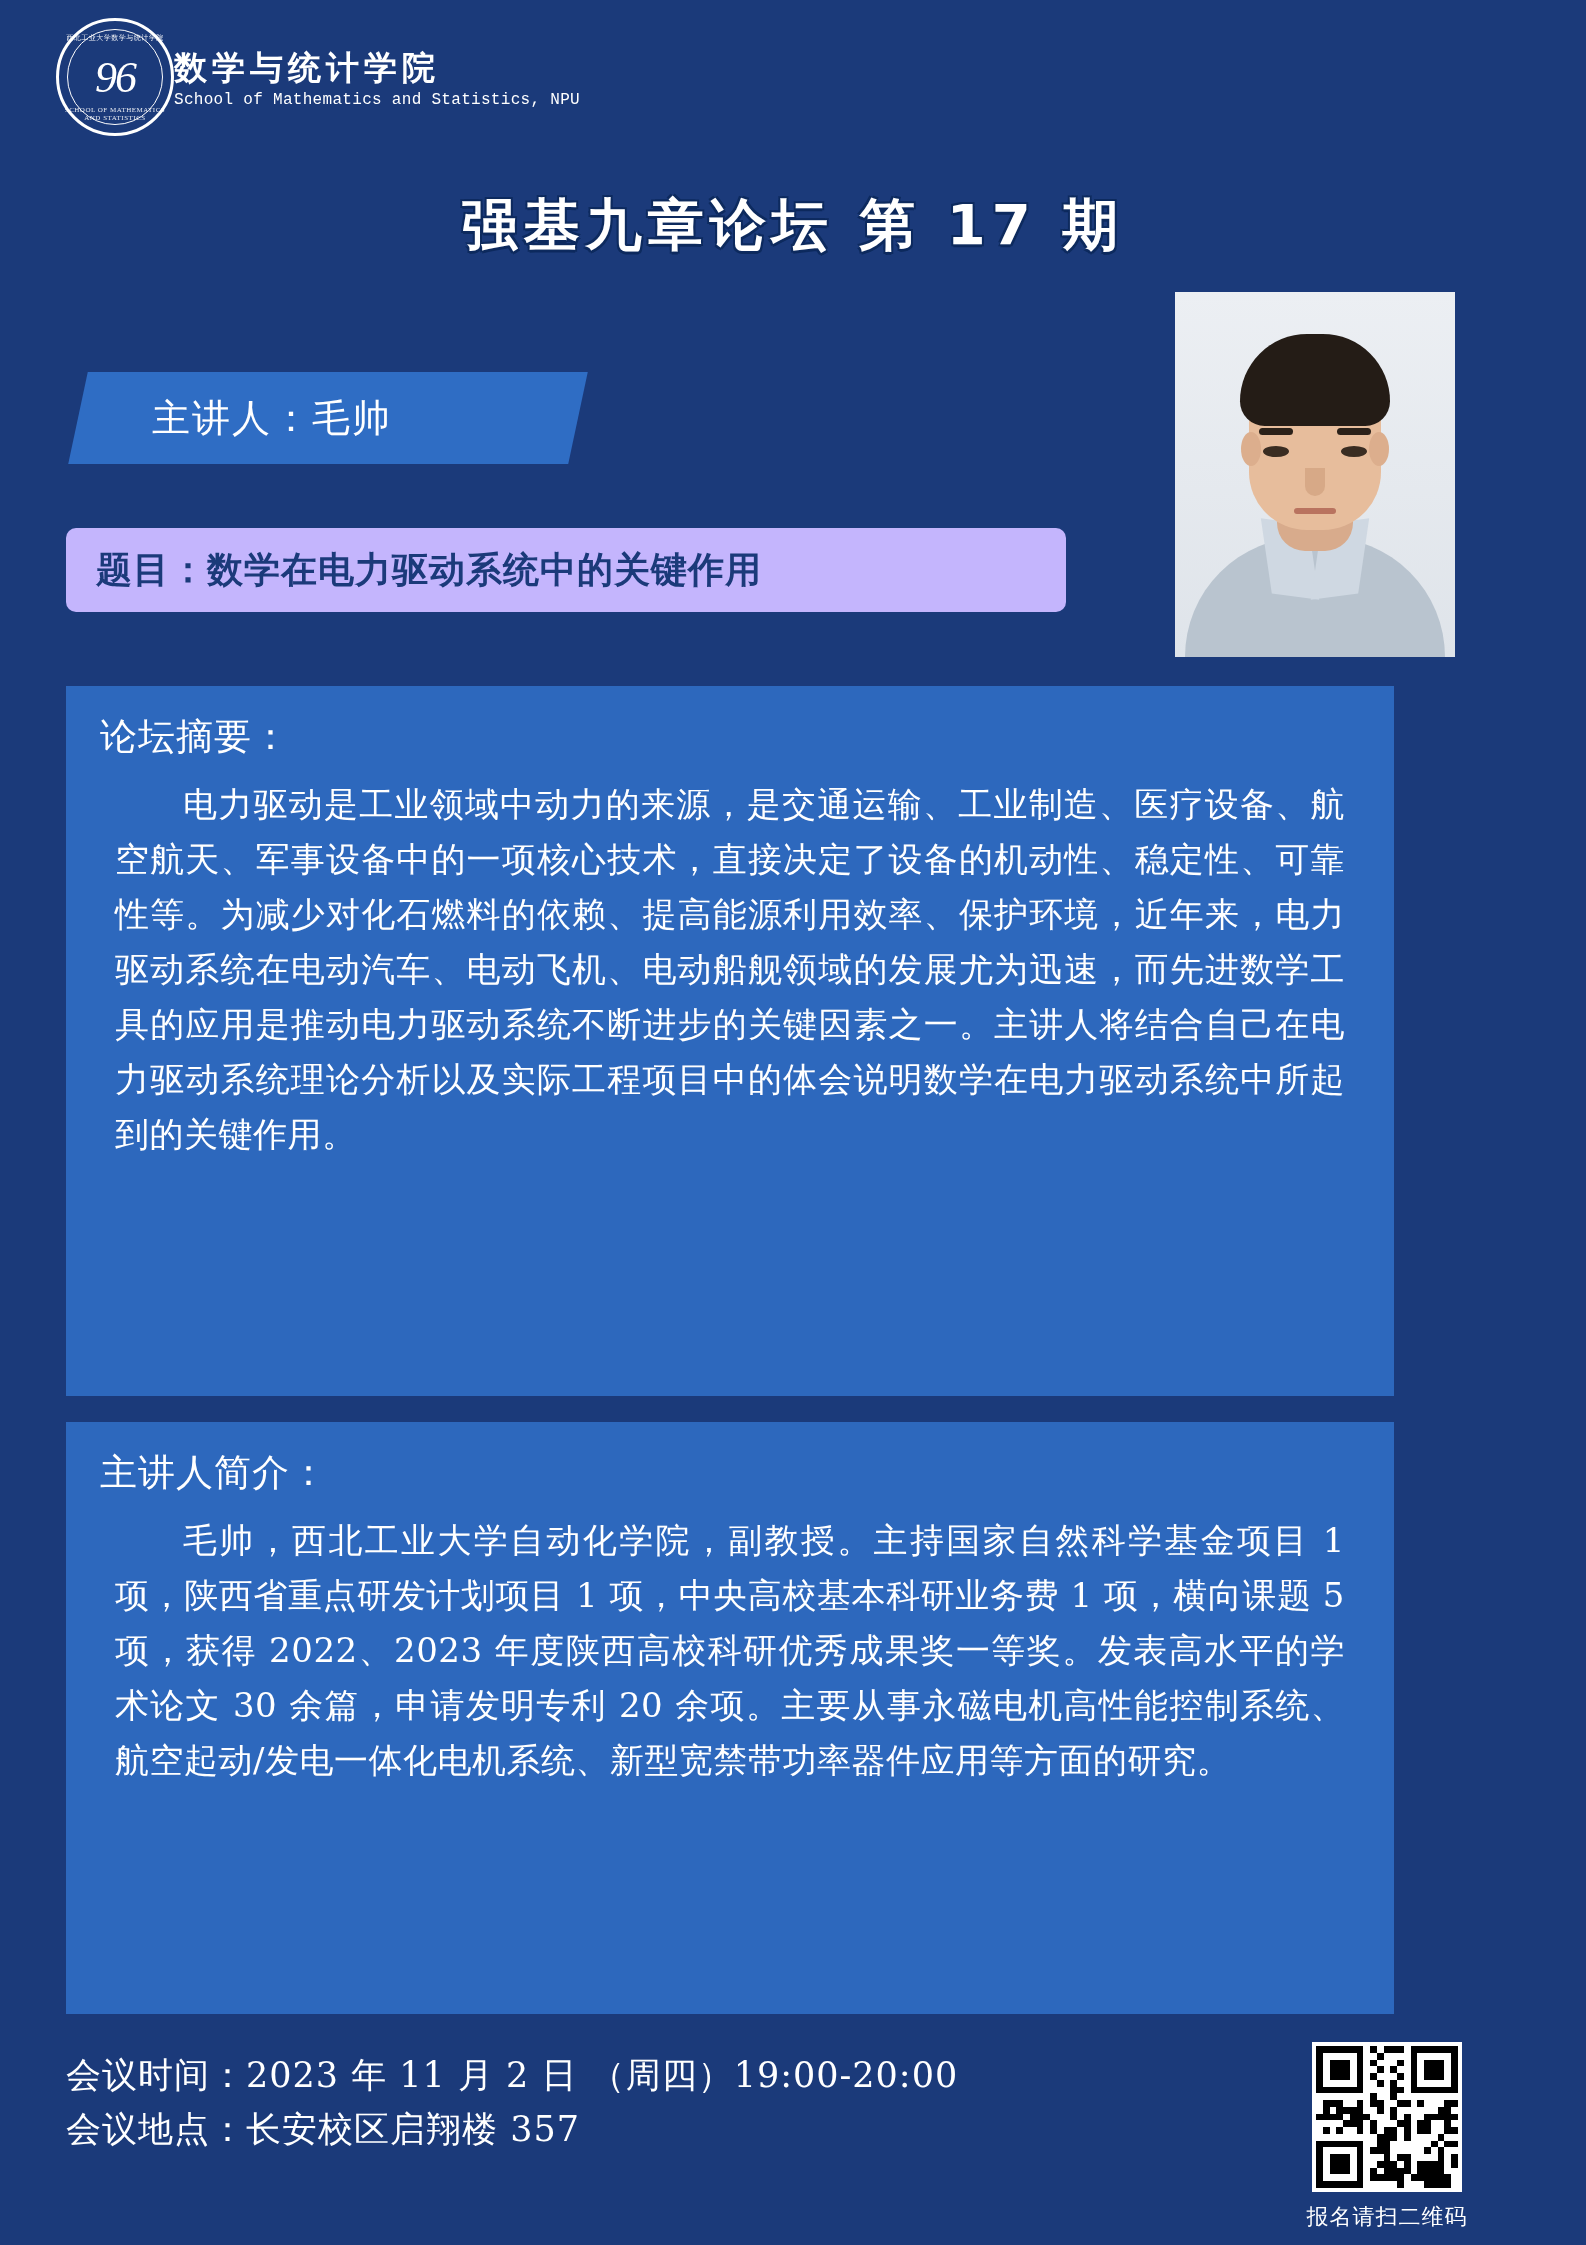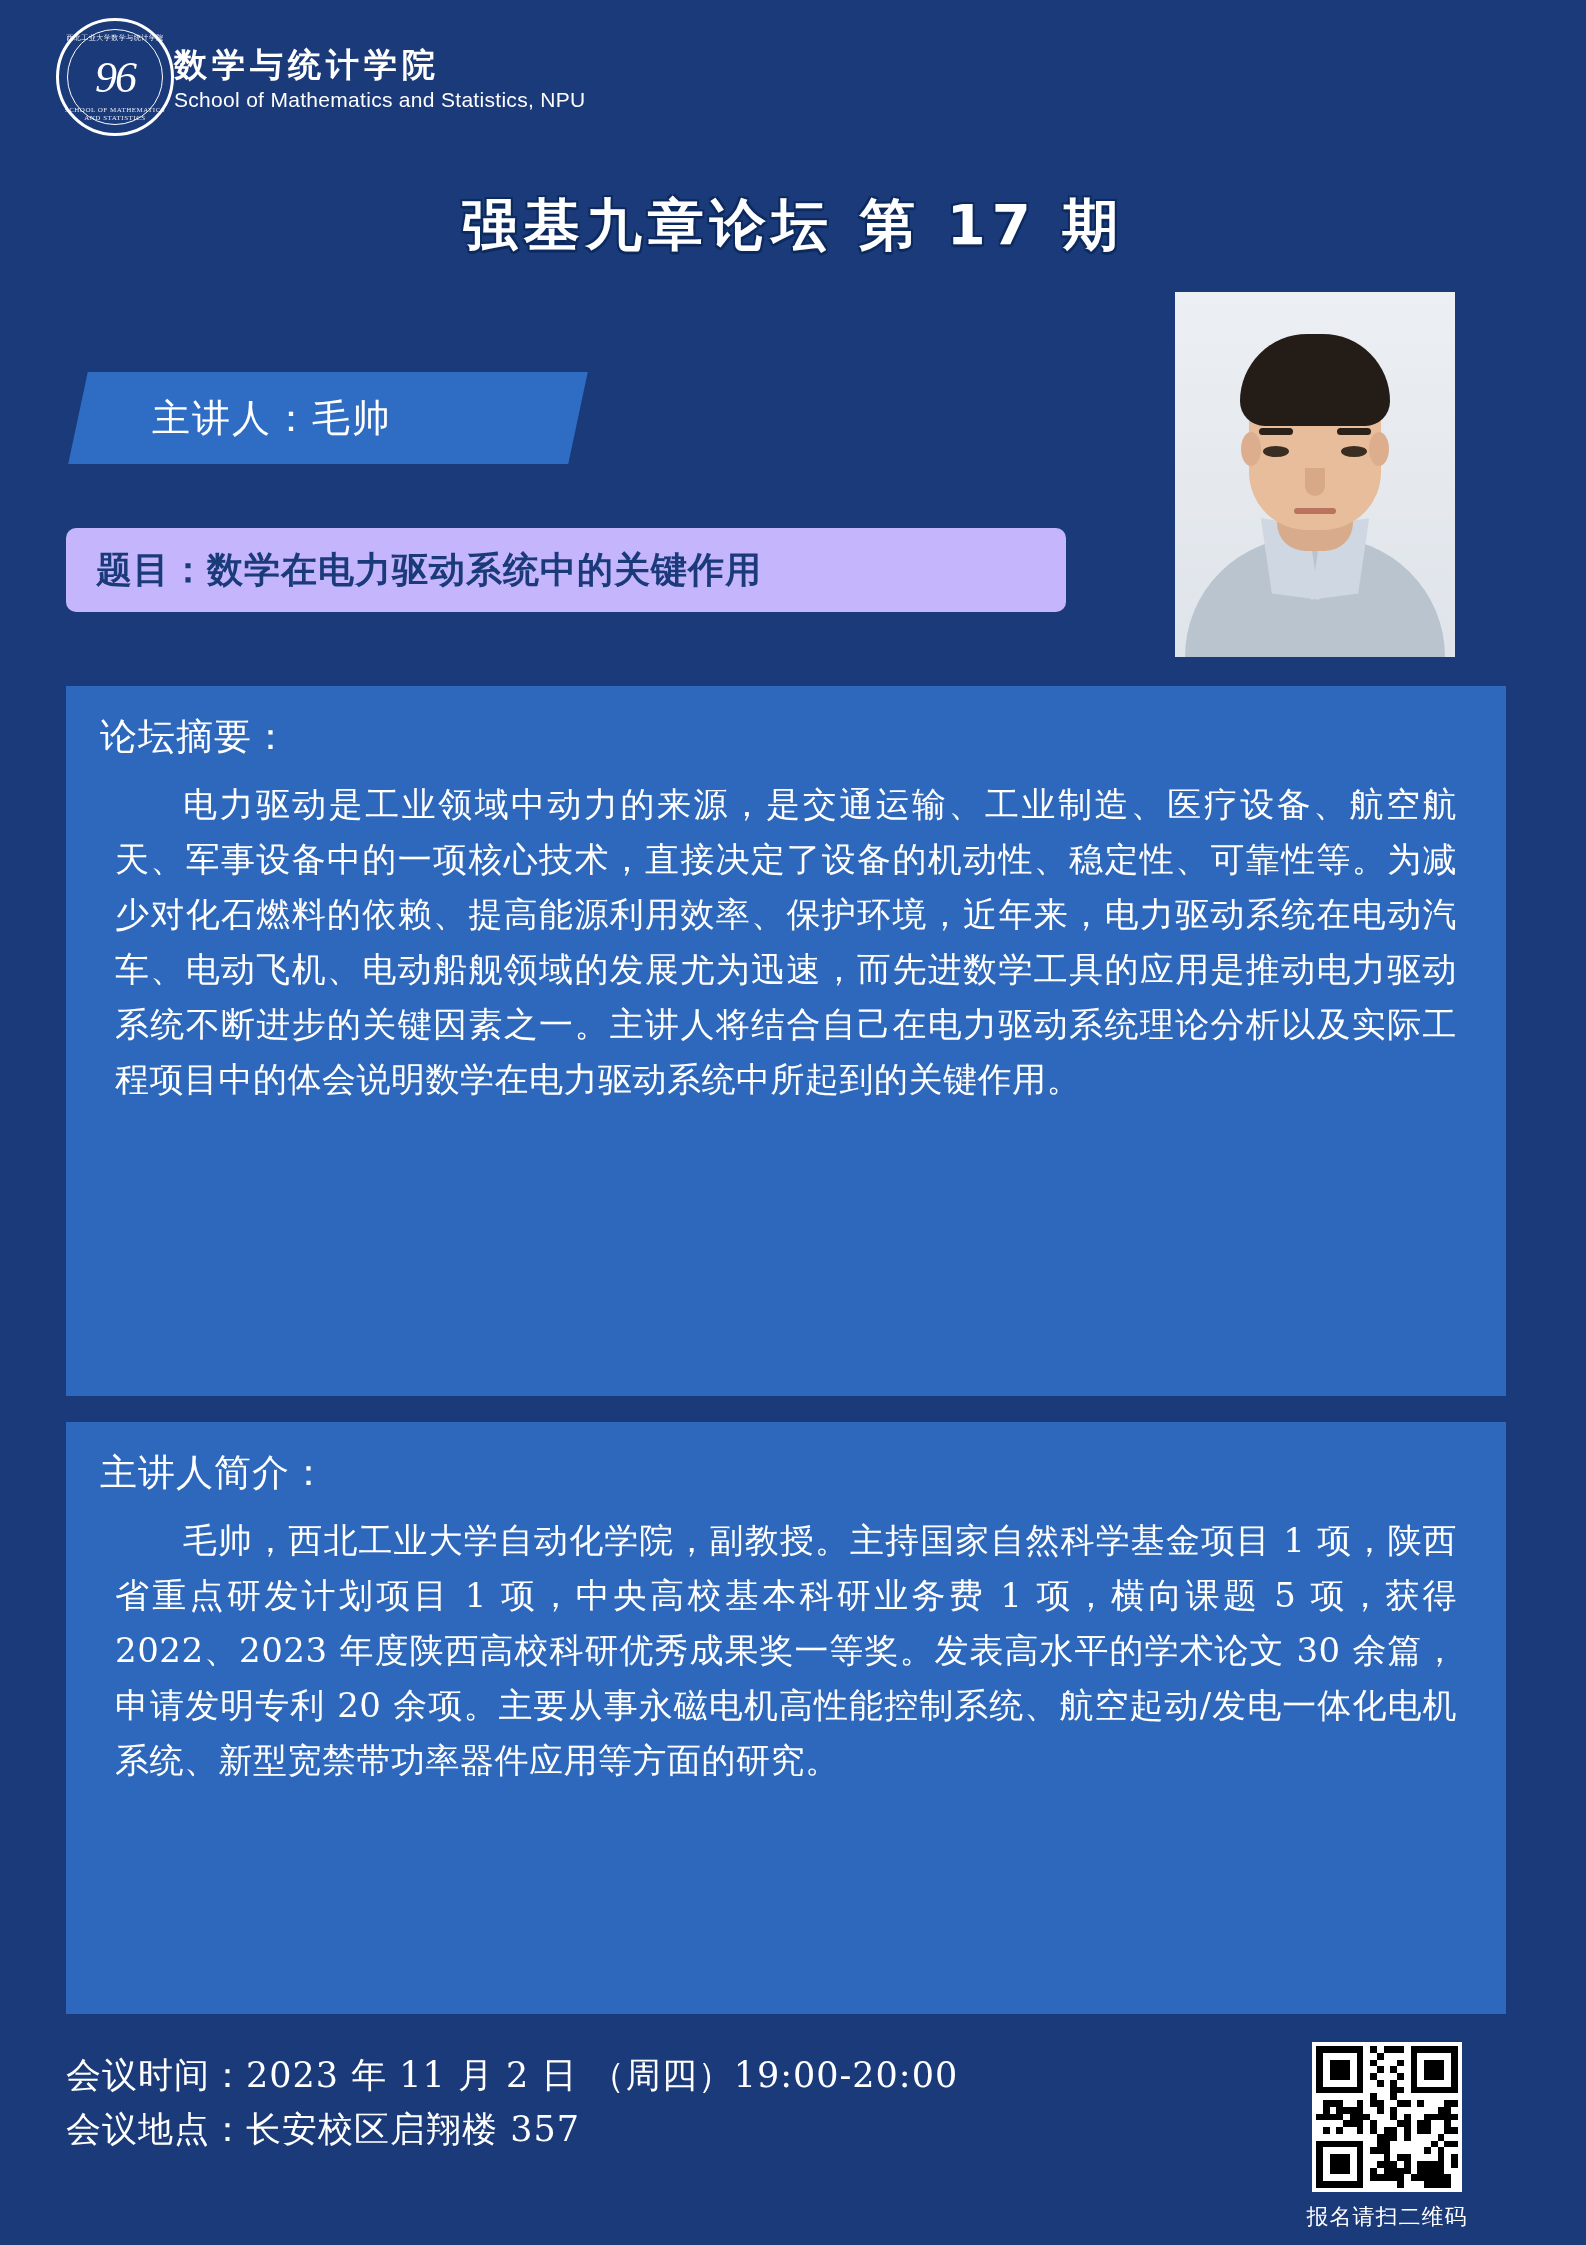--- a/index.html
+++ b/index.html
@@ -72,24 +72,24 @@
   }
   .logo-cn {
     font-size: 33px;
     font-weight: bold;
     letter-spacing: 5px;
     line-height: 1.15;
     font-family: "DejaVu Serif", serif;
     white-space: nowrap;
   }
   .logo-en {
-    font-size: 21px;
+    font-size: 16px;
     letter-spacing: 0.3px;
     margin-top: 5px;
-    font-family: Liberation Sans, sans-serif;
+    font-family: Liberation Mono, monospace;
     white-space: nowrap;
   }
 
   
   .main-title {
     position: absolute;
     top: 188px;
     left: 0;
     width: 100%;
     text-align: center;
@@ -262,21 +262,21 @@
     width: 42px;
     height: 6px;
     background: #b9735f;
     border-radius: 4px;
   }
 
   
   .panel {
     position: absolute;
     left: 66px;
-    width: 1440px;
+    width: 1328px;
     background: #2d68bd;
     box-sizing: border-box;
     padding: 26px 34px 30px 34px;
   }
   .panel-abstract { top: 686px; height: 710px; }
   .panel-bio { top: 1422px; height: 592px; }
 
   .panel-heading {
     font-size: 37px;
     letter-spacing: 1px;

